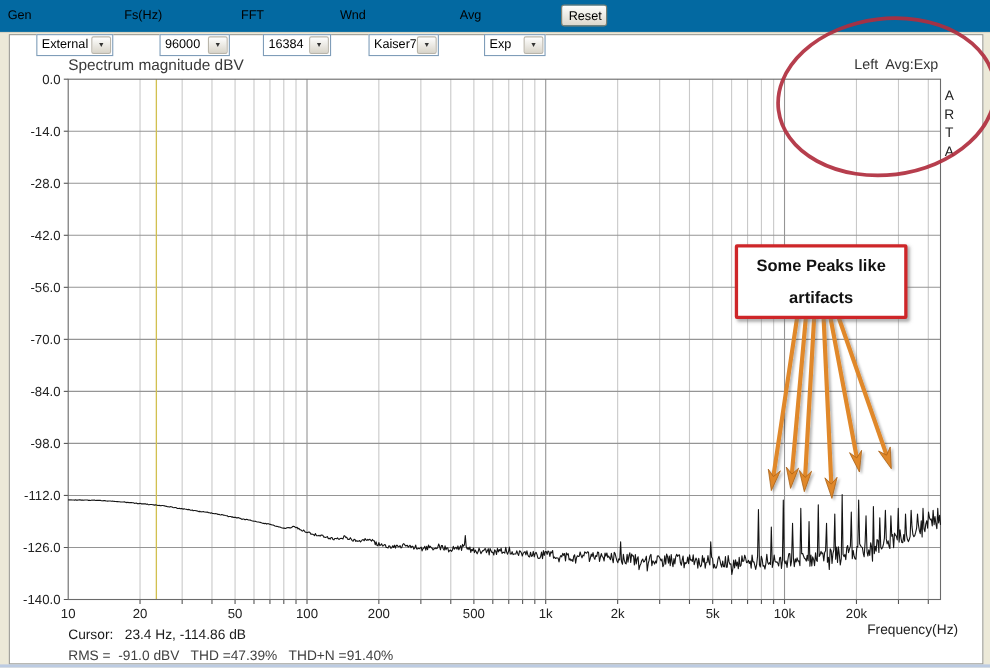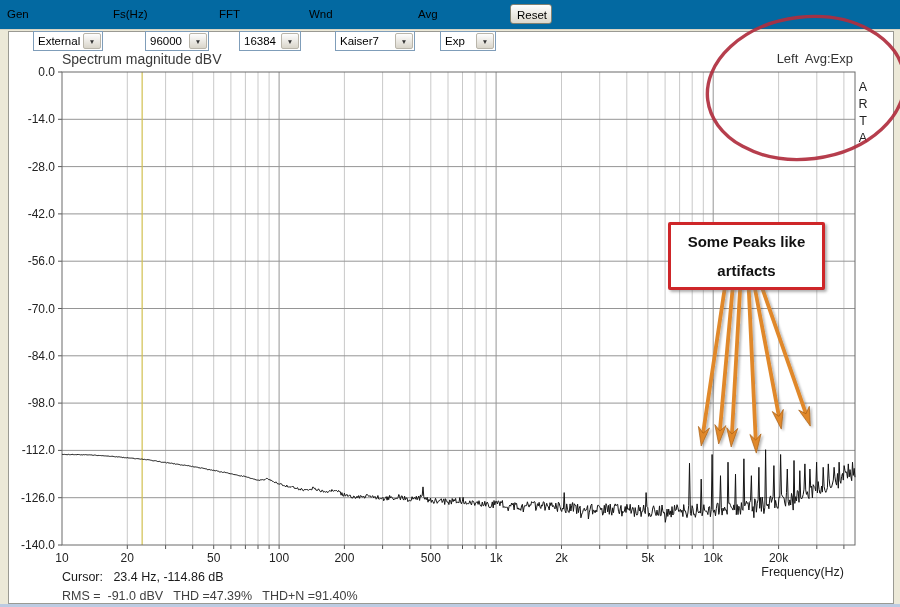--- a/index.html
+++ b/index.html
@@ -13,21 +13,21 @@
   .tlabel{position:absolute;top:8px;font-size:11.5px;color:#000;}
   .combo{position:absolute;top:4px;height:20px;background:#fff;border:1px solid #7f9db9;box-sizing:border-box;display:flex;align-items:stretch;cursor:default;margin-top:27px;}
   .combo-text{flex:1;font-size:11.5px;color:#000;padding:3px 0 0 4px;white-space:nowrap;overflow:hidden;}
   .combo-arrow{width:16px;margin:1px;background:linear-gradient(#fefefe,#d9d5ca);border:1px solid #b9b5aa;border-radius:2px;display:flex;align-items:center;justify-content:center;font-size:6.5px;color:#333;}
   .reset-btn{position:absolute;left:510px;top:4px;width:42px;height:20px;box-sizing:border-box;border:1px solid #828272;border-radius:3px;background:linear-gradient(#fefefd,#dcd8cd);font-size:11.5px;font-family:"Liberation Sans",sans-serif;color:#000;text-align:center;padding-top:2px;cursor:default;}
   
   .panel{position:absolute;left:8px;top:31px;width:886px;height:573px;background:#ffffff;border:1px solid #9a9a93;box-sizing:border-box;z-index:1;}
   .plot-title{position:absolute;left:62px;top:51px;font-size:14px;color:#3a3a3a;z-index:1;}
   .chan-info{position:absolute;right:47px;top:51px;font-size:13px;color:#333;white-space:pre;z-index:1;}
   .arta{position:absolute;left:856px;top:80px;font-size:12.5px;color:#222;writing-mode:vertical-rl;text-orientation:upright;letter-spacing:3px;z-index:1;}
-  .freq-label{position:absolute;right:56px;top:565px;font-size:12.5px;color:#222;z-index:1;}
+  .freq-label{position:absolute;right:29px;top:565px;font-size:12.5px;color:#222;z-index:1;}
   .status-cursor{position:absolute;left:62px;top:570px;font-size:12.5px;color:#1a1a1a;white-space:pre;z-index:1;}
   .status-rms{position:absolute;left:62px;top:589px;font-size:12.5px;color:#b23434;white-space:pre;z-index:1;}
   
   #chart{position:absolute;left:0;top:0;z-index:5;}
   
   .anno-box{
     position:absolute;left:668px;top:222px;width:157px;box-sizing:border-box;
     background:#fff;border:3px solid #ce2629;border-radius:2px;
     font-size:15px;font-weight:bold;line-height:29px;color:#111;text-align:center;
     padding:2px 4px;z-index:6;box-shadow:2px 2px 3px rgba(110,110,110,.55);
@@ -47,21 +47,21 @@
   <div class="combo" style="left:145px;width:64px">
     <span class="combo-text">96000</span>
     <span class="combo-arrow">▼</span>
   </div>
   <span class="tlabel" style="left:219px">FFT</span>
   <div class="combo" style="left:239px;width:62px">
     <span class="combo-text">16384</span>
     <span class="combo-arrow">▼</span>
   </div>
   <span class="tlabel" style="left:309px">Wnd</span>
-  <div class="combo" style="left:335px;width:80px">
+  <div class="combo" style="left:335px;width:64px">
     <span class="combo-text">Kaiser7</span>
     <span class="combo-arrow">▼</span>
   </div>
   <span class="tlabel" style="left:418px">Avg</span>
   <div class="combo" style="left:440px;width:56px">
     <span class="combo-text">Exp</span>
     <span class="combo-arrow">▼</span>
   </div>
   <button class="reset-btn">Reset</button>
 </div>

